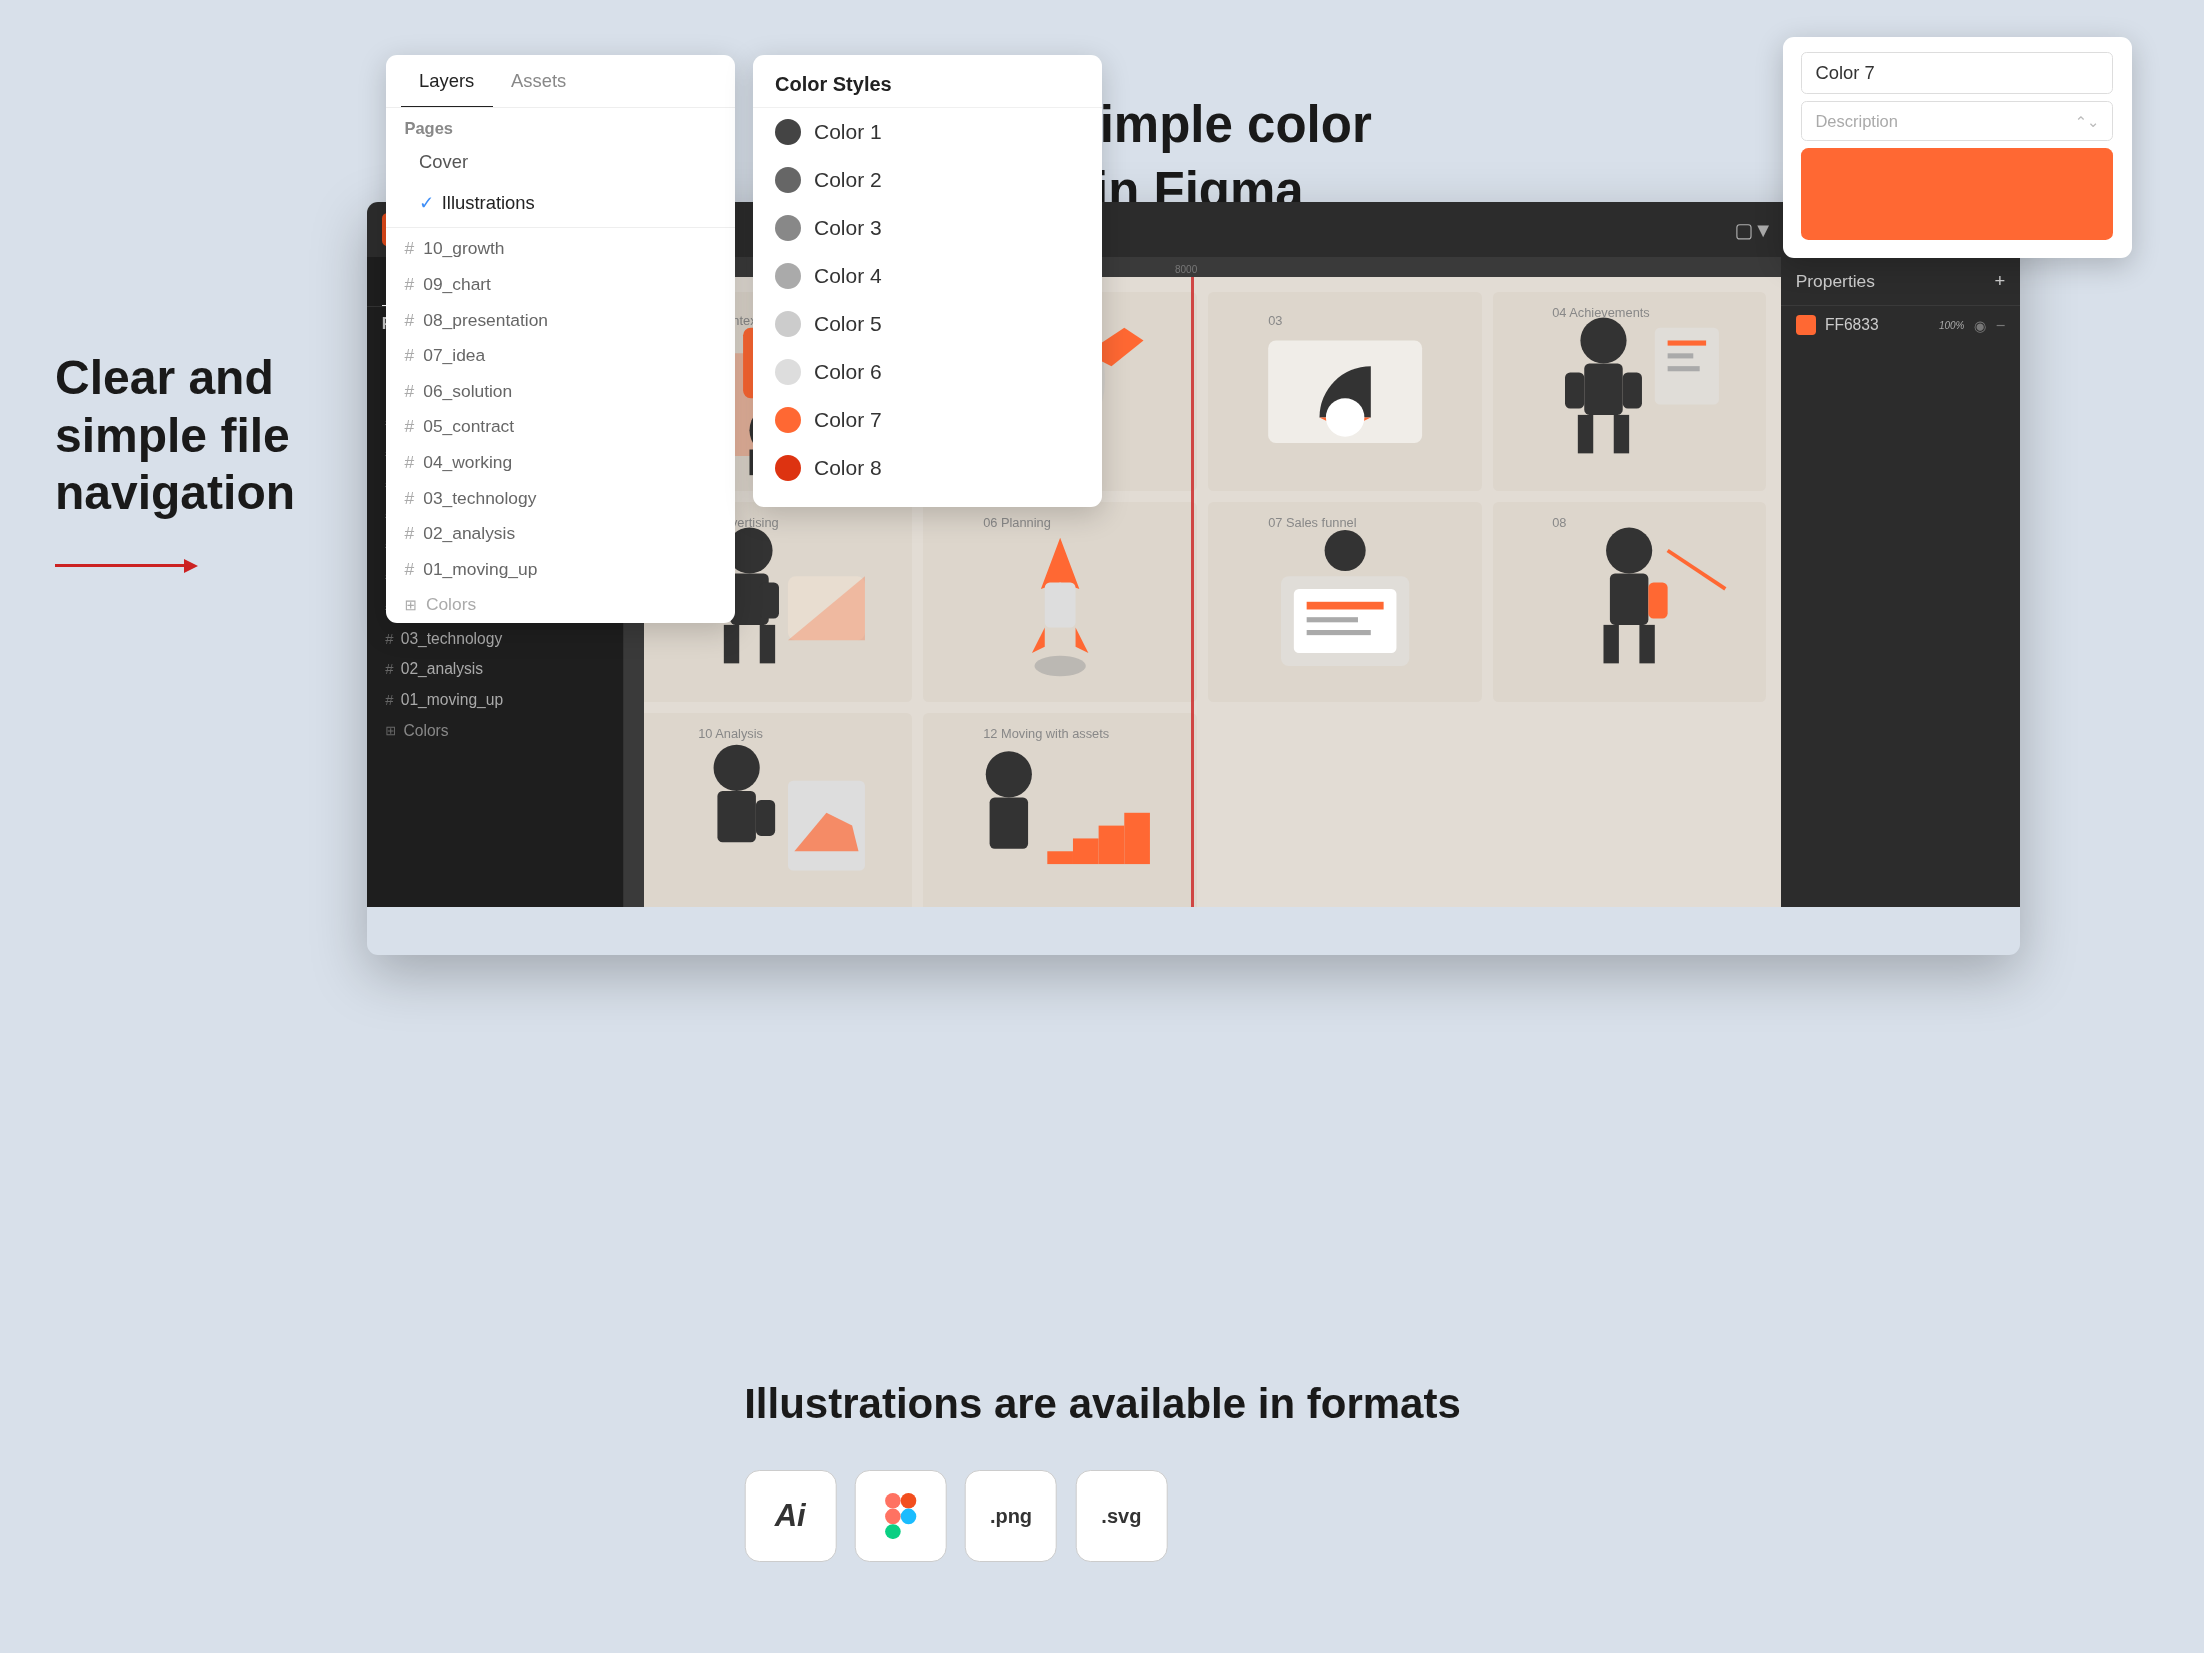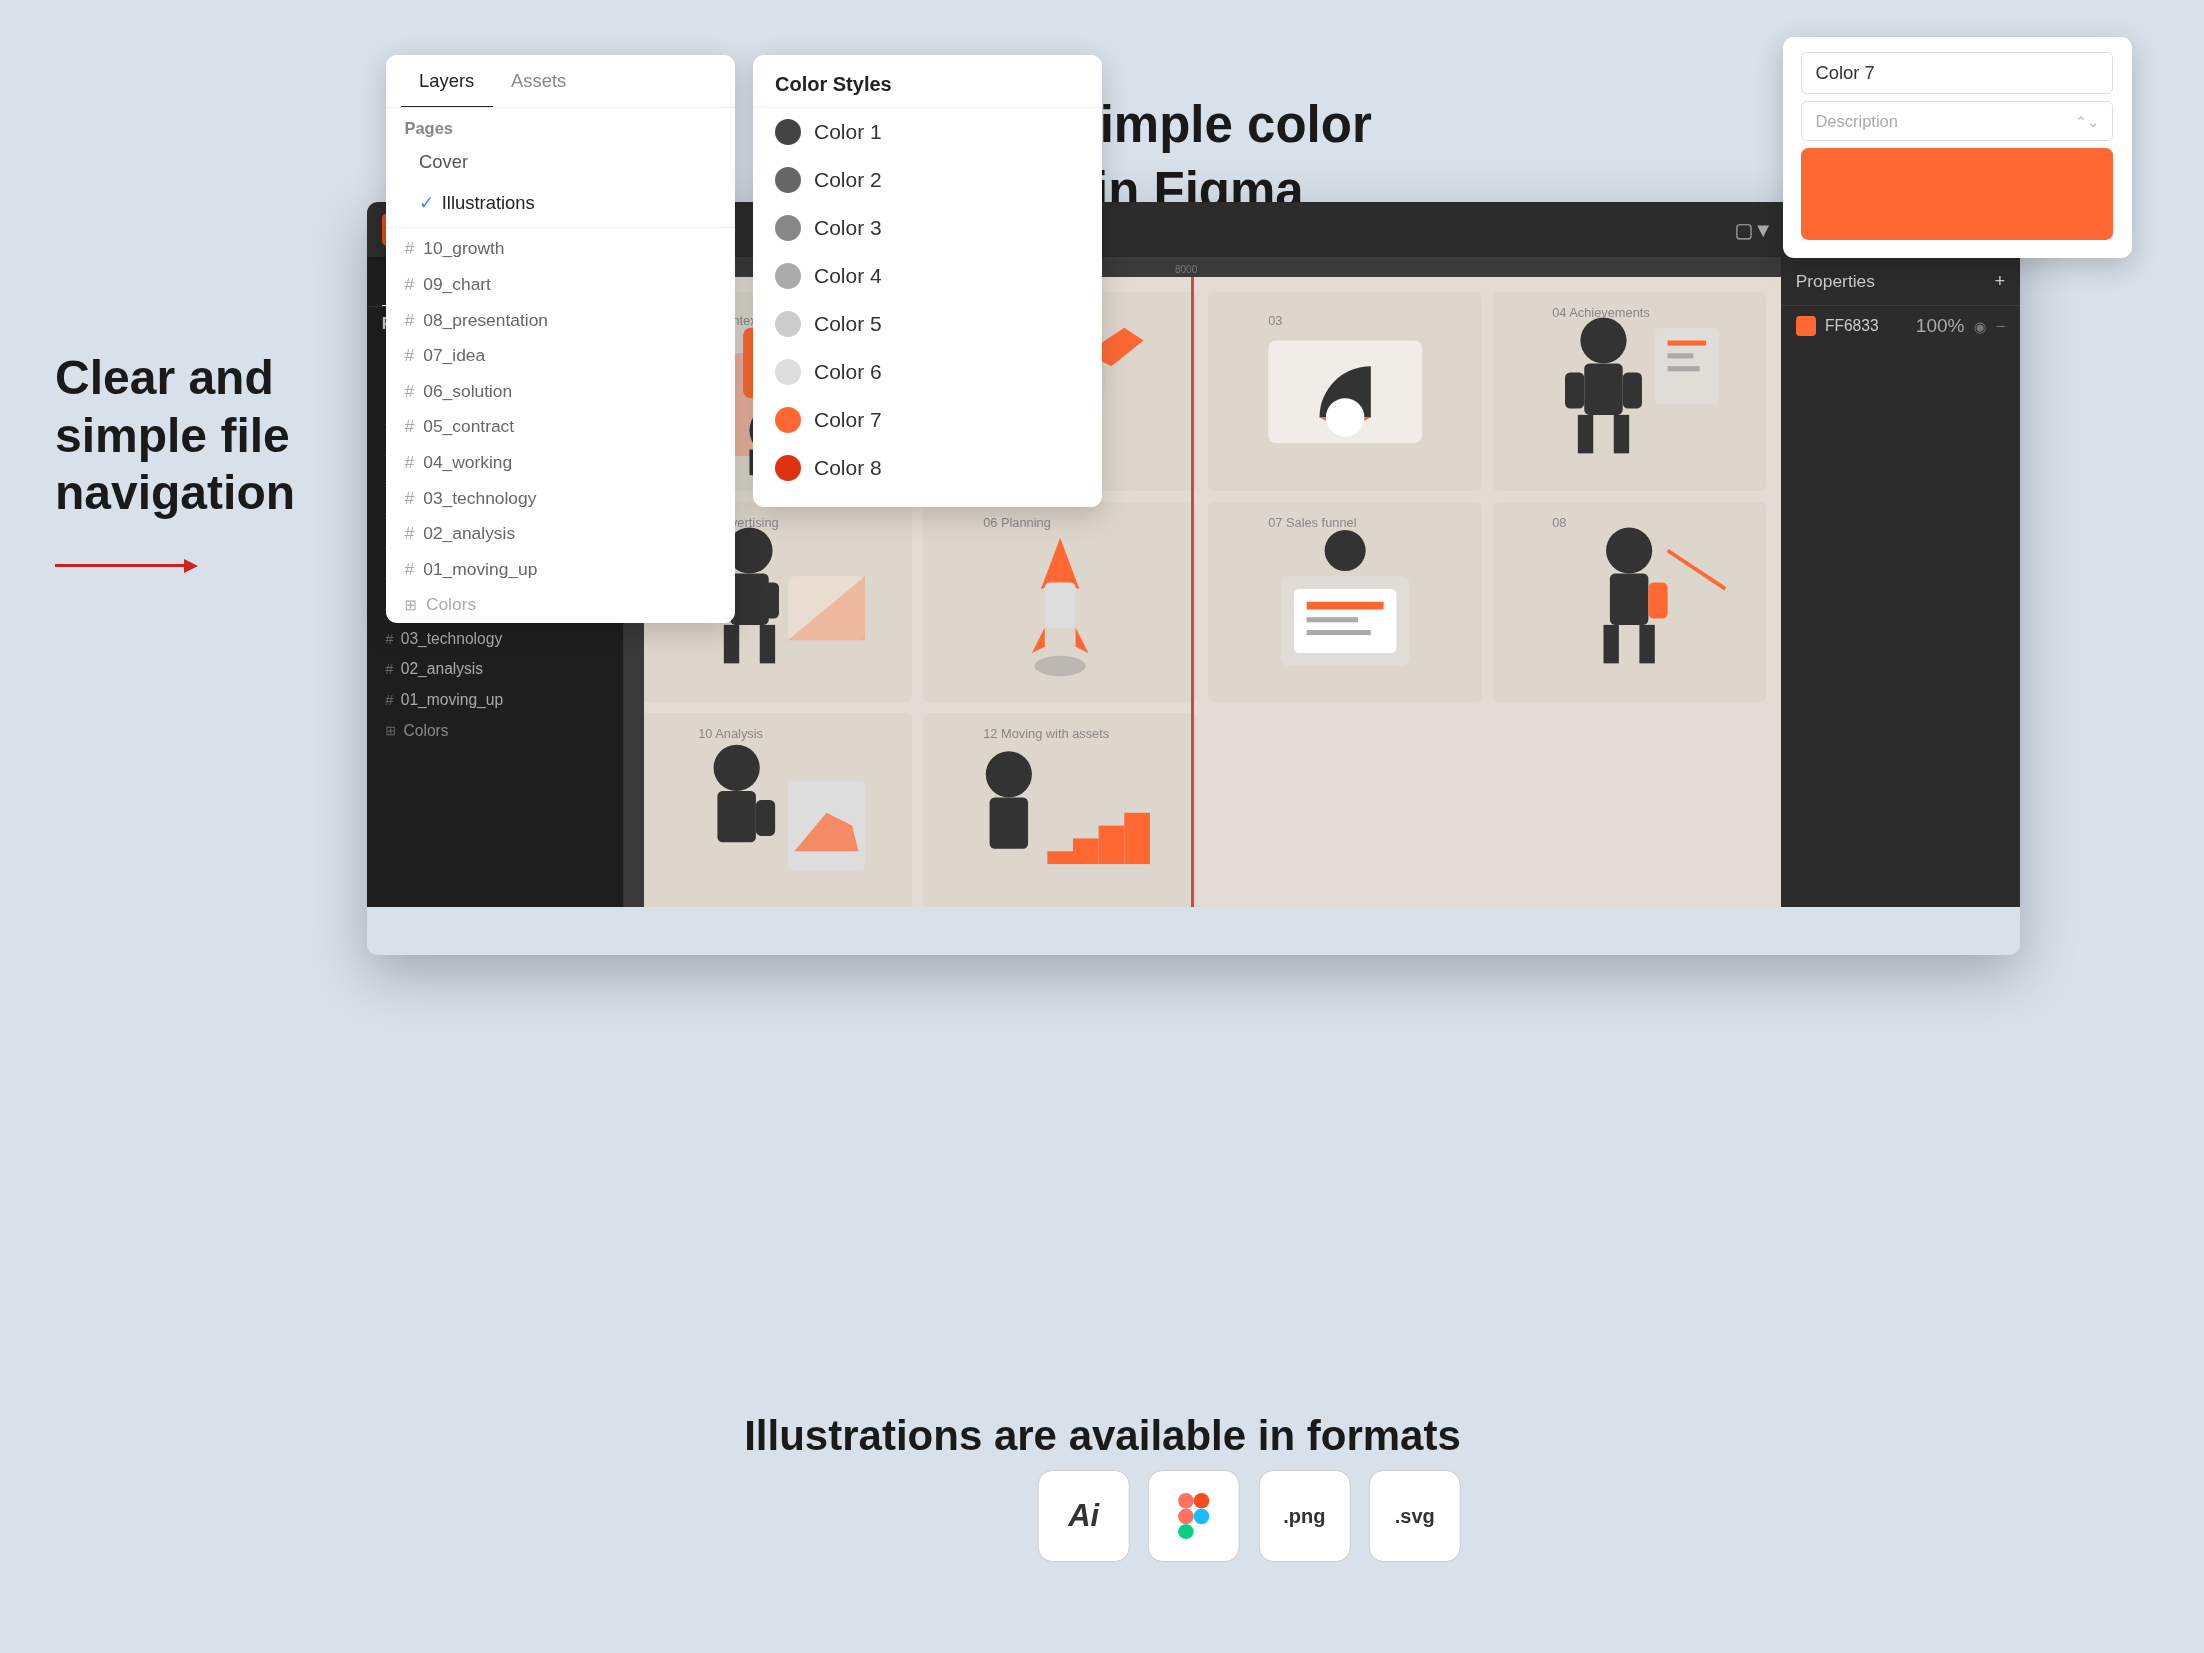--- a/index.html
+++ b/index.html
@@ -59,22 +59,22 @@
 
     
     .bottom-section {
       position: absolute;
       bottom: 92px;
       left: 50%;
       transform: translateX(-50%);
       text-align: center;
       display: flex;
       flex-direction: column;
-      align-items: flex-end;
-      gap: 10px;
+      align-items: flex-start;
+      gap: 42px;
     }
     .bottom-section h3 {
       font-size: 42px;
       font-weight: 700;
       color: #1a1a1a;
     }
     .format-icons {
       display: flex;
       gap: 18.4px;
       align-items: center;
@@ -453,21 +453,22 @@
       height: 20px;
       border-radius: 3.7px;
     }
     .rpp-hex {
       color: #ccc;
       font-size: 15.6px;
       flex: 1;
     }
     .rpp-pct {
       color: #aaa;
-      font-size: 19px;
+      font-size: 10px;
+      font-style: italic;
     }
     .rpp-eye {
       color: #777;
       font-size: 14.7px;
     }
     .rpp-minus {
       color: #777;
       font-size: 16.5px;
     }
   </style>

